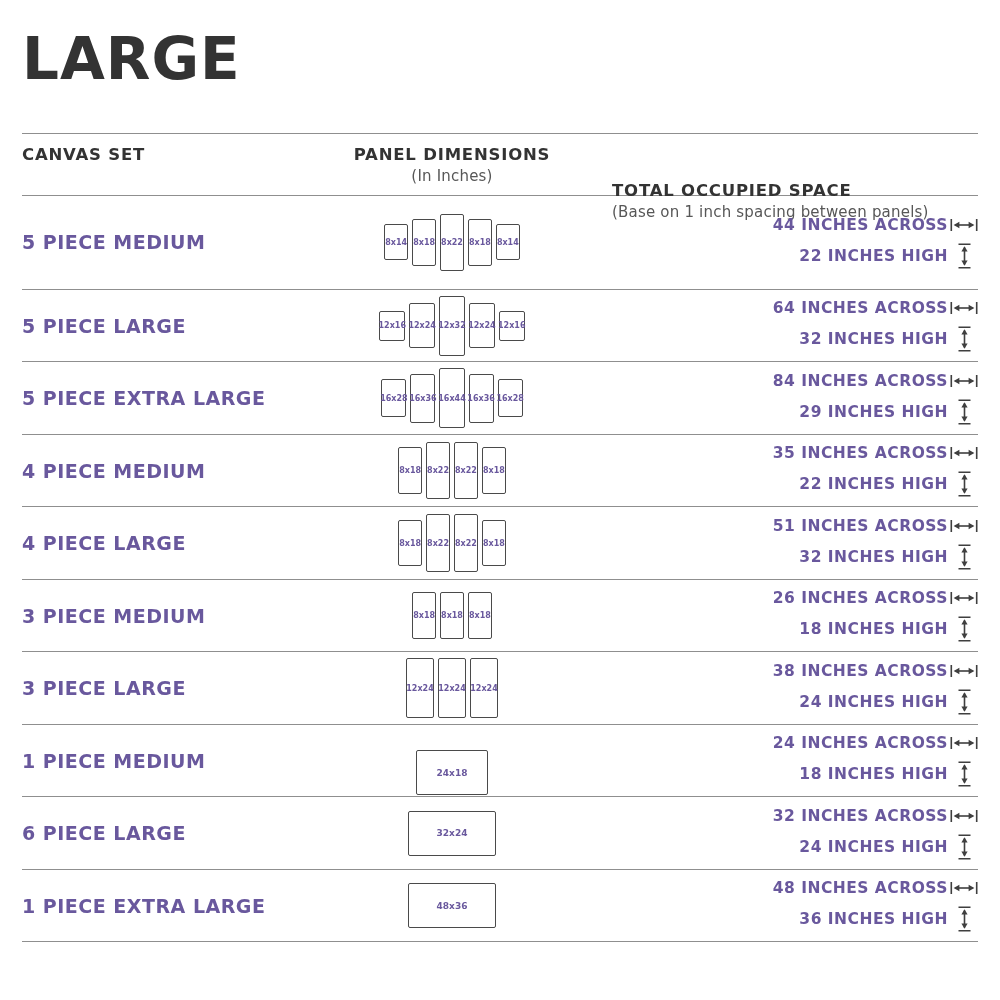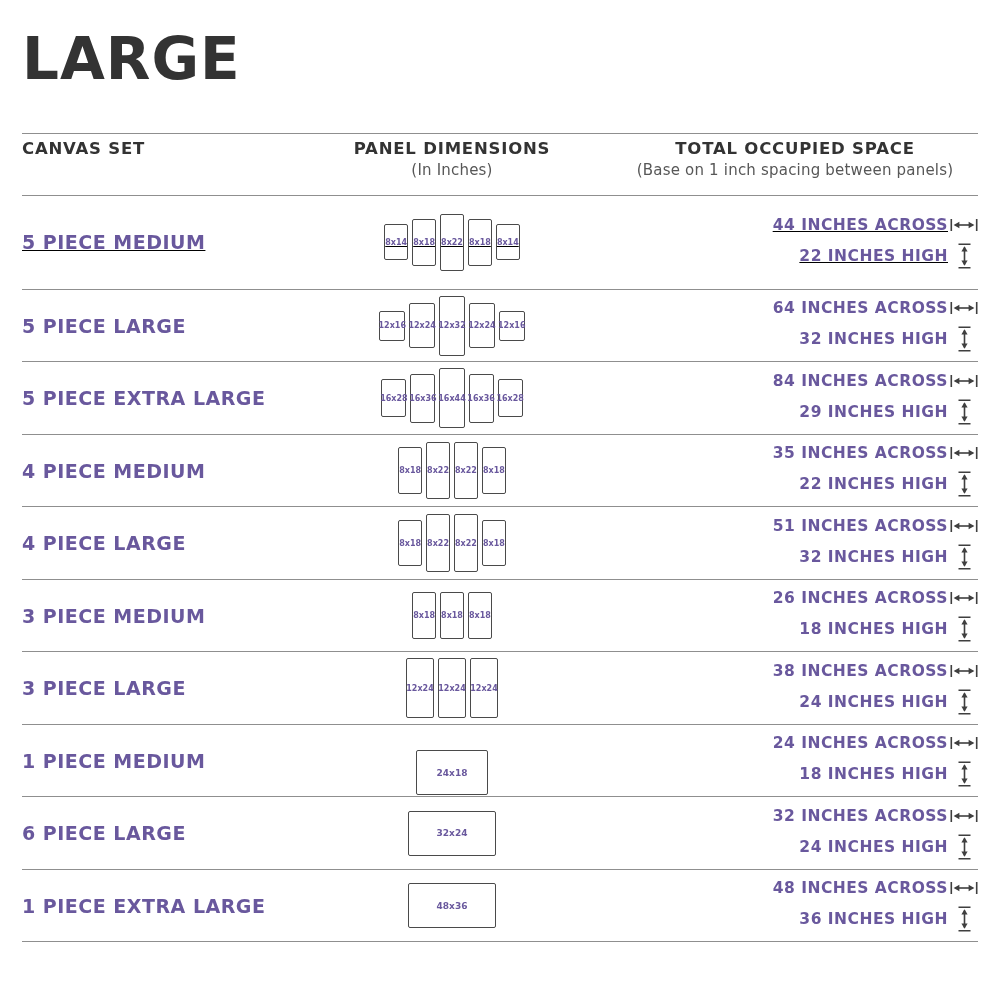--- a/index.html
+++ b/index.html
@@ -22,45 +22,45 @@
     color:var(--dark);
     line-height:1.1;
   }
   .header-row{
     margin-top:41px;
     border-top:1.5px solid var(--line);
     border-bottom:1.5px solid var(--line);
     height:63px;
     display:flex;
     align-items:flex-start;
-    padding-top:5px;
+    padding-top:11px;
   }
   .hcol1{width:270px;text-align:left;}
   .hcol2{width:320px;text-align:center;}
-  .hcol3{flex:1;text-align:center;}
+  .hcol3{flex:1;text-align:left;margin-top:36px;}
   .hlabel{
     font-size:16.5px;
     font-weight:bold;
     letter-spacing:0.8px;
     color:var(--dark);
   }
   .hsub{
     margin-top:3px;
     font-size:15px;
     color:var(--subtle);
     letter-spacing:0.2px;
   }
   .rows{width:100%;}
   .row{
     display:flex;
     align-items:center;
     border-bottom:1.5px solid var(--line);
     min-height:72.5px;
   }
-  .row:first-child{min-height:94px;text-decoration:underline;}
+  .row:first-child{min-height:94px;}
   .rcol1{width:270px;}
   .set-name{
     font-size:19px;
     font-weight:bold;
     letter-spacing:0.5px;
     color:var(--purple);
   }
   .rcol2{
     width:320px;
     display:flex;

